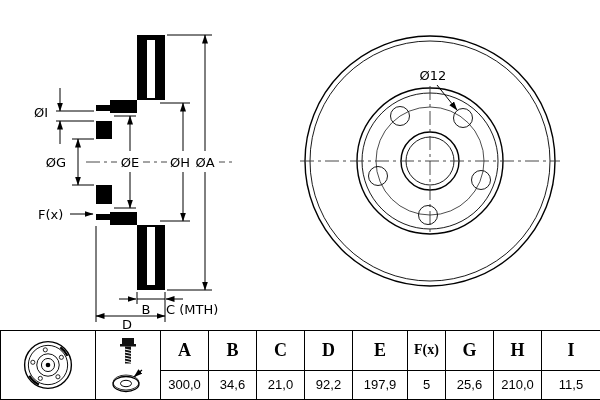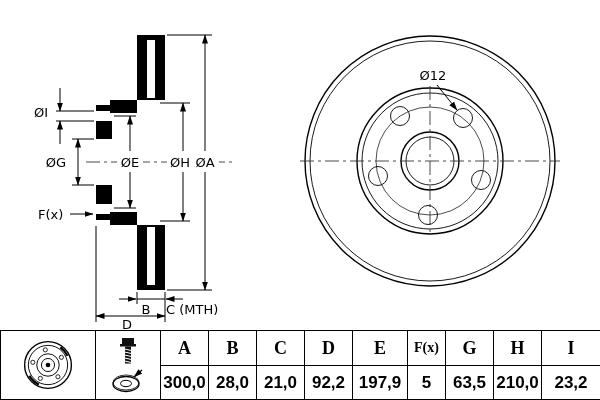--- a/index.html
+++ b/index.html
@@ -11,21 +11,21 @@
   .thick{stroke:#000;stroke-width:1.4;fill:none;}
   .thin{stroke:#000;stroke-width:0.9;fill:none;}
   .hair{stroke:#000;stroke-width:0.7;fill:none;}
   .cl{stroke:#333;stroke-width:0.9;fill:none;stroke-dasharray:14 4 3 4;}
   .spec-table{position:absolute;left:0;top:330px;width:600px;height:70px;
               border-collapse:collapse;table-layout:fixed;background:#fff;}
   .spec-table td,.spec-table th{border:1.8px solid #000;text-align:center;
               vertical-align:middle;padding:0;background:#fff;}
   th.hdr{font-family:"Liberation Serif",serif;font-weight:bold;font-size:18px;}
   th.hdr-small{font-size:14px;}
-  td.val{font-family:"Liberation Sans",sans-serif;font-weight:bold;font-size:17px;}
+  td.val{font-family:"Liberation Sans",sans-serif;font-weight:normal;font-size:13px;}
   .icons-stack{display:flex;flex-direction:column;align-items:center;justify-content:center;gap:1px;height:100%;}
   .icon-center{display:flex;align-items:center;justify-content:center;height:100%;}
 </style>
 </head>
 <body>
 
 <div class="page">
 
   <svg class="drawing" width="600" height="330" viewBox="0 0 600 330">
     <defs>
@@ -185,25 +185,25 @@
       <th class="hdr">C</th>
       <th class="hdr">D</th>
       <th class="hdr">E</th>
       <th class="hdr hdr-small">F(x)</th>
       <th class="hdr">G</th>
       <th class="hdr">H</th>
       <th class="hdr">I</th>
     </tr>
     <tr>
       <td class="val">300,0</td>
-      <td class="val">28,0</td>
+      <td class="val">34,6</td>
       <td class="val">21,0</td>
       <td class="val">92,2</td>
       <td class="val">197,9</td>
       <td class="val">5</td>
-      <td class="val">63,5</td>
+      <td class="val">25,6</td>
       <td class="val">210,0</td>
-      <td class="val">23,2</td>
+      <td class="val">11,5</td>
     </tr>
   </tbody>
     </table>
 
 </div>
 
 </body></html>

